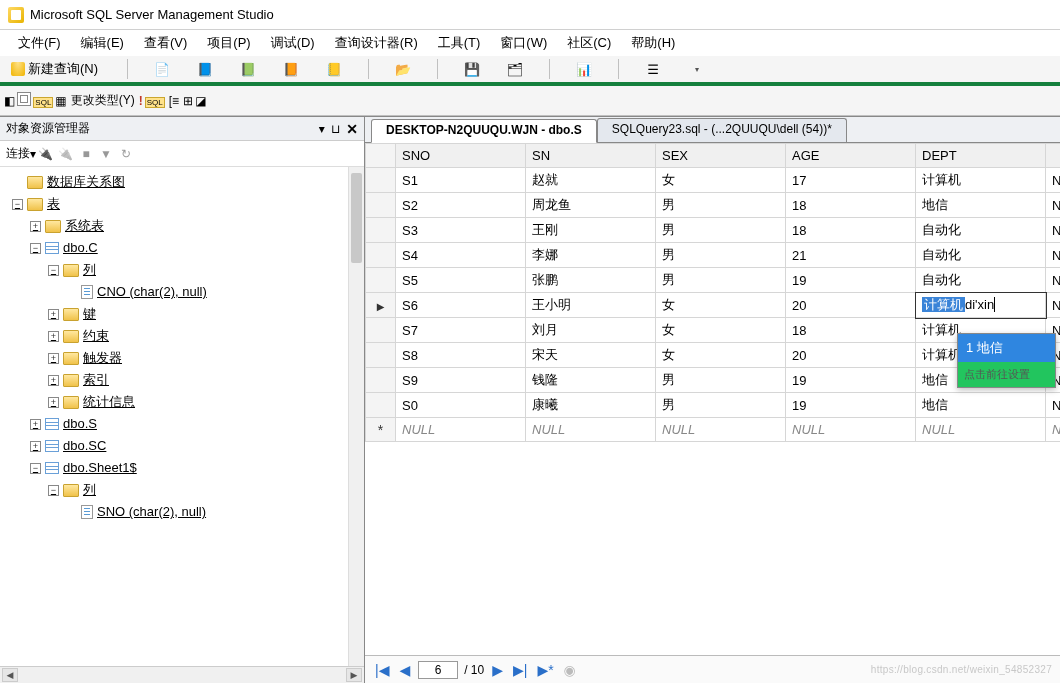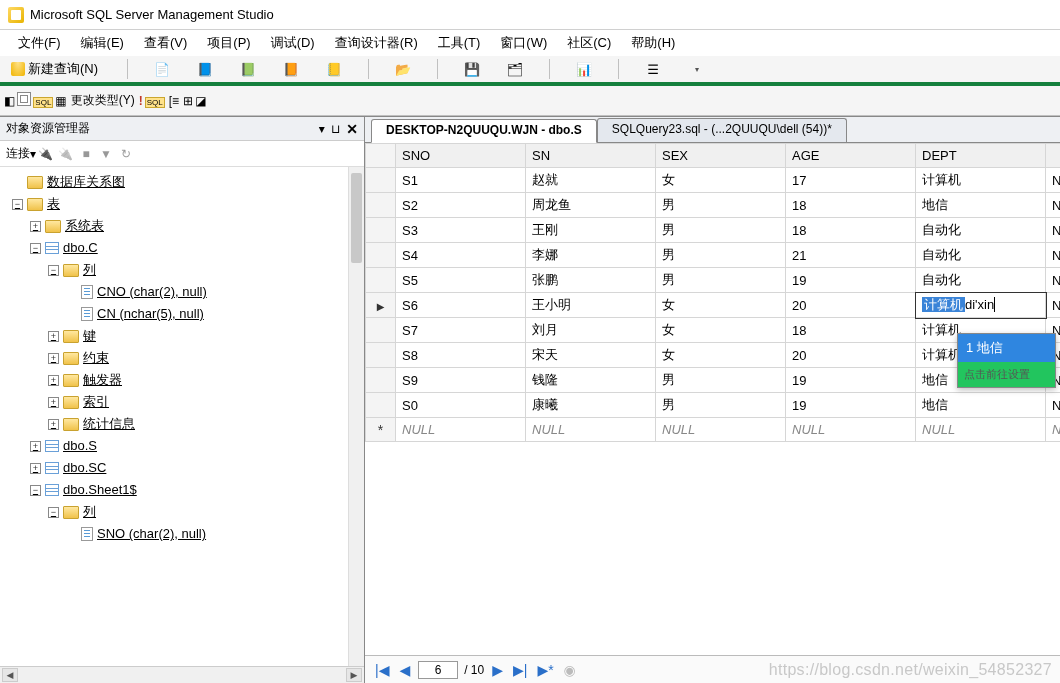--- a/index.html
+++ b/index.html
@@ -70,21 +70,21 @@
 .grid .editing .caret { border-right:1px solid #000; }
 
 .ime-popup { position:absolute; right:4px; top:190px; background:#22c55e; border:1px solid #888; box-shadow:0 2px 6px rgba(0,0,0,.25); width:99px; font-size:13px; z-index:10; }
 .ime-popup .opt { background:#2f86e0; color:#fff; padding:5px 8px; }
 .ime-popup .hint { padding:5px 6px; font-size:11px; color:#555; }
 
 .navbar { height: 28px; border-top:1px solid #bbb; display:flex; align-items:center; gap:6px; padding:0 8px; background:#fafafa; font-size:12px; }
 .navbar .nbtn { color:#2a6fc9; font-size:14px; cursor:default; padding:0 2px; }
 .navbar .nbtn.disabled { color:#bbb; }
 .navbar input { width:40px; text-align:center; border:1px solid #999; height:18px; font-size:12px; }
-.navbar .watermark { margin-left:auto; color:#c8c8c8; font-size:16px; letter-spacing:.3px; }
+.navbar .watermark { margin-left:auto; color:#c8c8c8; font-size:10px; letter-spacing:.3px; }
 
 .ico-db { width:14px; height:14px; display:inline-block; background:radial-gradient(ellipse at top,#ffe28a,#f0b400); border-radius:2px; }
 .ico-sql { background:#ffe28a; border:1px solid #caa62f; font-size:8px; padding:0 1px;text-align:right; }
 .ico-red { color:#c0392b; font-weight:bold; }
 .ico-table2 { width:14px;height:14px;display:inline-block;border:1px solid #888;background:#fff;position:relative; }
 .ico-table2::before{content:"";position:absolute;inset:2px;border:1px solid #888;}
 </style>
 </head>
 <body>
 
@@ -207,27 +207,20 @@
                       <span>列</span>
                     </div>
                   <ul>
                     <li>
                         <div class="row">
                           <span class="noexp"></span>
                           <span class="col-ico"></span>
                           <span>CNO (char(2), null)</span>
                         </div>
                       </li>
-                    <li>
-                        <div class="row">
-                          <span class="noexp"></span>
-                          <span class="col-ico"></span>
-                          <span>CN (nchar(5), null)</span>
-                        </div>
-                      </li>
                   </ul>
                 </li>
                 <li>
                     <div class="row">
                       <span class="exp">+</span>
                       <span class="folder"></span>
                       <span>键</span>
                     </div>
                   </li>
                 <li>

